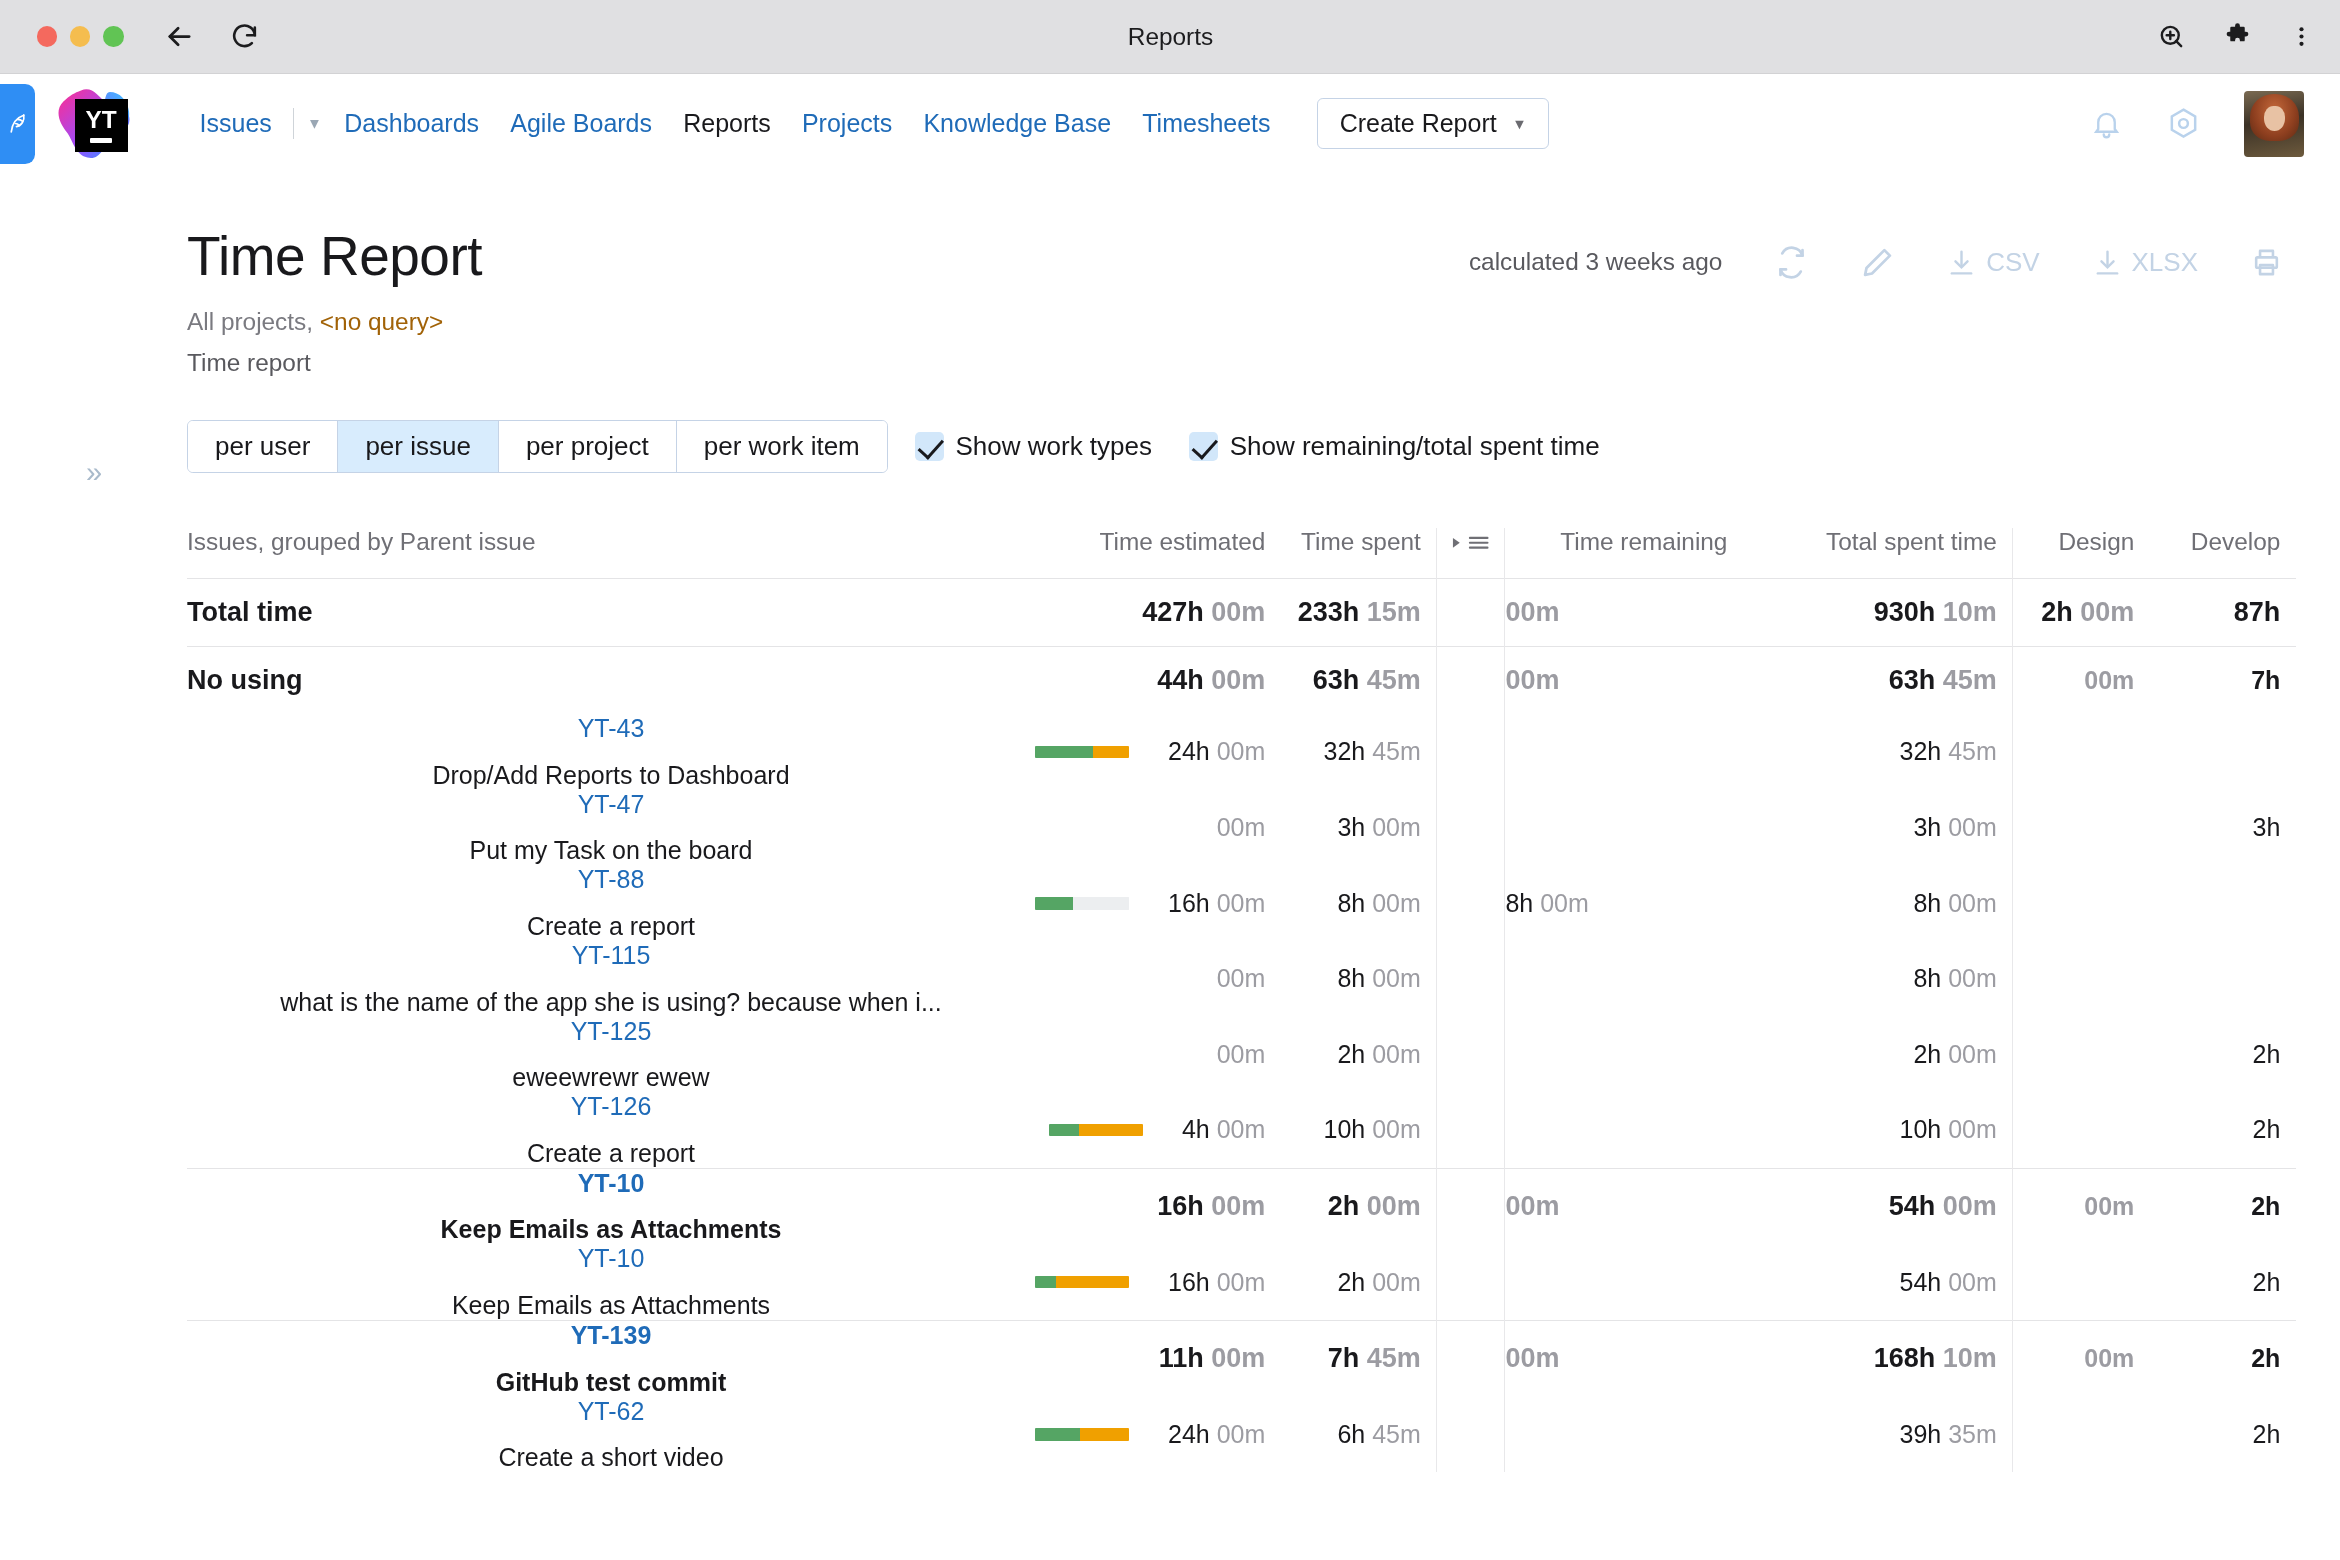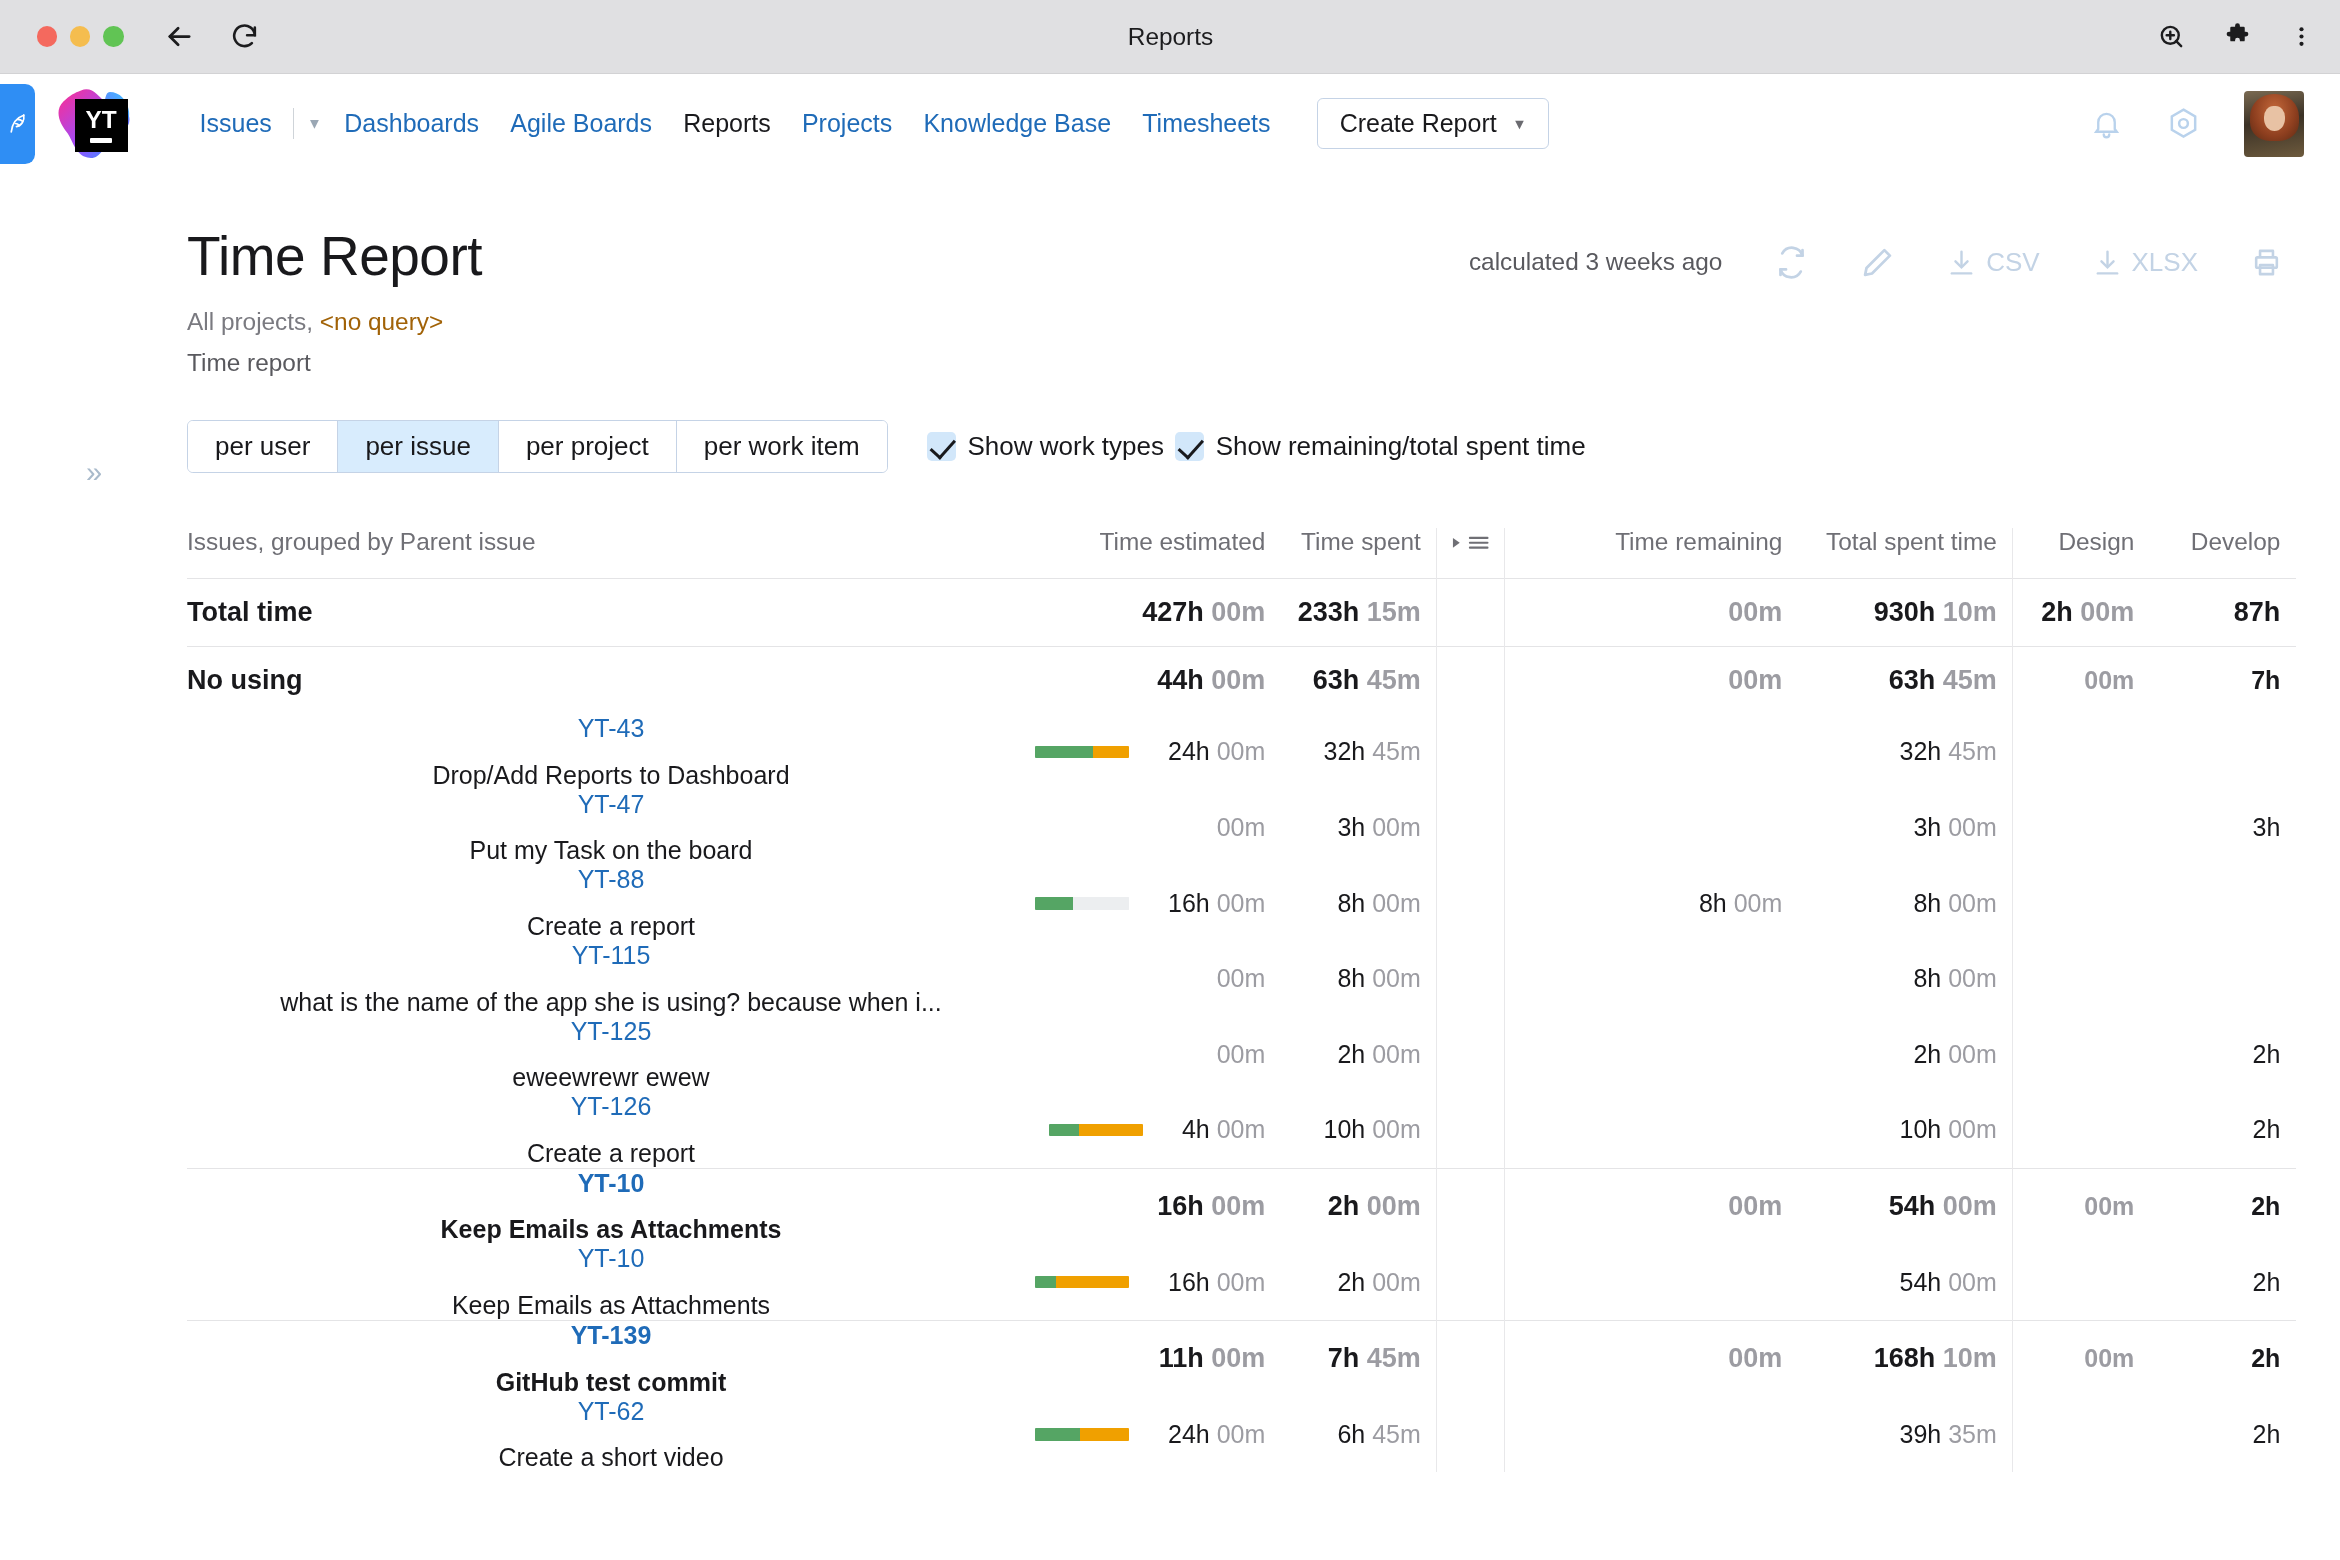--- a/index.html
+++ b/index.html
@@ -137,21 +137,21 @@
   }
   .seg {
     display: flex; align-items: center; justify-content: center;
     padding: 0 27px; font-size: 26px; color: #19191c;
     background: #fff; cursor: pointer;
     border-right: 1px solid #c5d3e6;
   }
   .seg:last-child { border-right: none; }
   .seg.active { background: #d8ecfd; }
 
-  .chk-group { display: flex; align-items: center; margin-left: 39px; gap: 11px; }
+  .chk-group { display: flex; align-items: center; margin-left: 27px; gap: 37px; }
   .chk { display: flex; align-items: center; gap: 11.7px; cursor: pointer; }
   .chkbox {
     width: 29px; height: 29px; border-radius: 4.9px; background: #d2e7fa;
     position: relative; flex: none;
   }
   .chkbox::after {
     content: ""; position: absolute; left: 8.8px; top: 2px;
     width: 10.7px; height: 20.5px; border: solid #19191c;
     border-width: 0 3.9px 3.9px 0; transform: rotate(42deg);
   }
@@ -167,21 +167,21 @@
     white-space: nowrap;
   }
   .report thead tr { border-bottom: 1px solid #e4e4e6; }
 
   .report td { padding: 0; height: 68px; vertical-align: middle; white-space: nowrap; }
 
   .c-issue { width: 848px; text-align: left; }
   .c-est   { width: 224px; text-align: right; padding-right: 15.6px !important; }
   .c-spent { width: 156px; text-align: right; padding-right: 15.6px !important; }
   .c-sort  { width: 68px;  text-align: center; }
-  .c-rem   { width: 293px; text-align: right; padding-right: 15.6px !important; }
+  .c-rem   { width: 293px; padding-right: 15.6px !important; }
   .c-total { width: 215px; text-align: right; padding-right: 15.6px !important; }
   .c-design{ width: 137px; text-align: right; padding-right: 15.6px !important; }
   .c-dev   { width: 146px; text-align: right; padding-right: 15.6px !important; }
 
   .vb-l { border-left: 1px solid #e8e8ea; }
 
   .row-total td, .row-group td { font-weight: 700; font-size: 27px; color: #19191c; }
   .row-total { border-bottom: 1px solid #e4e4e6; }
   .group-sep { border-top: 1px solid #e4e4e6; }
 

